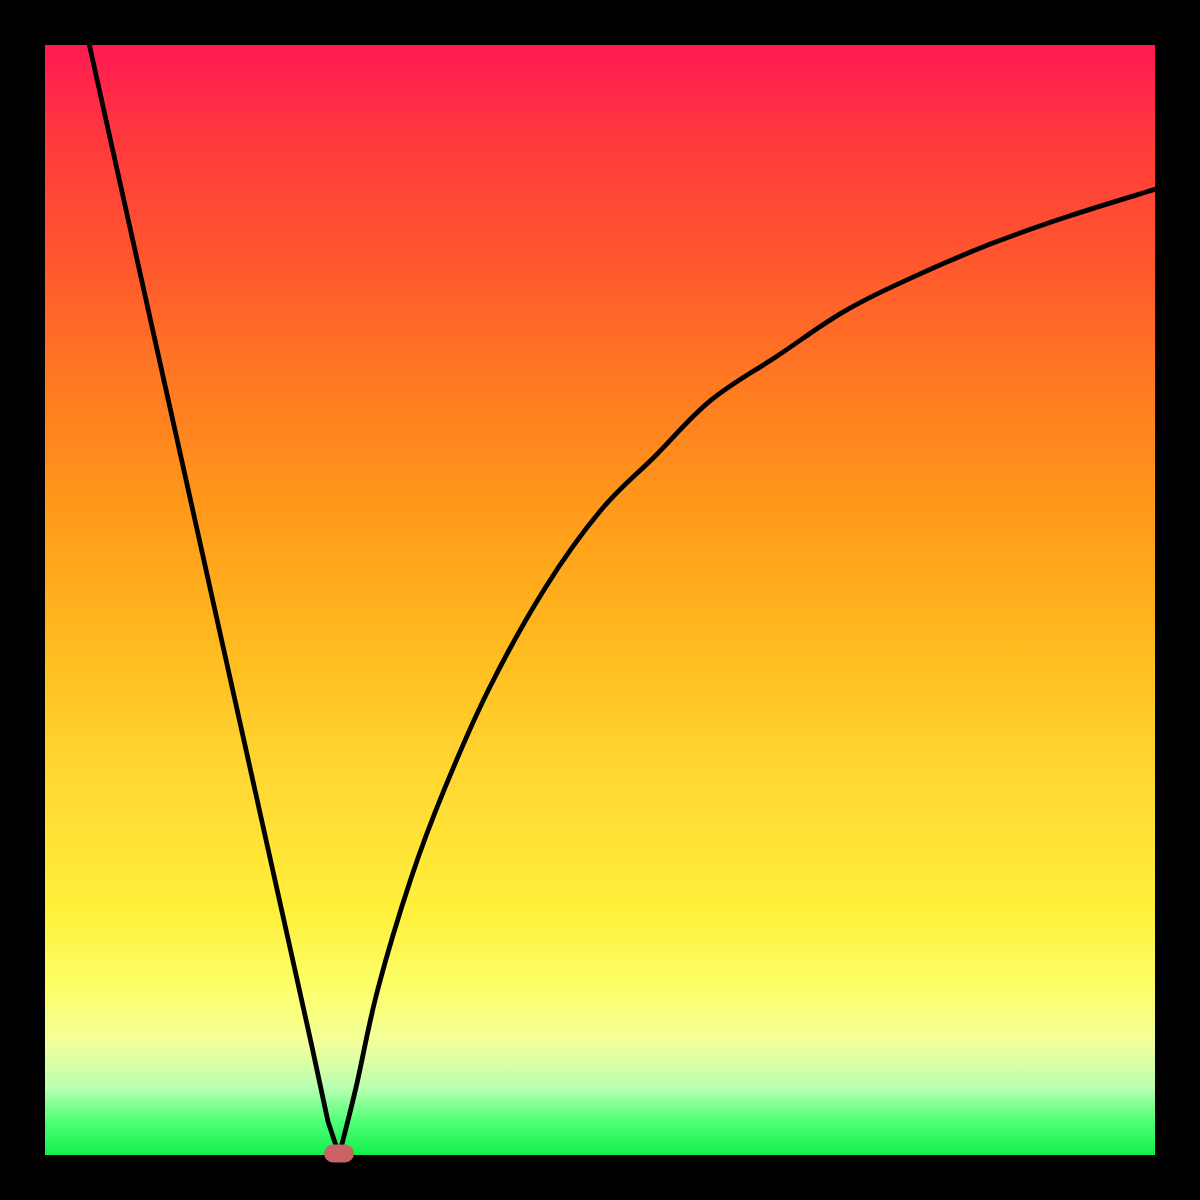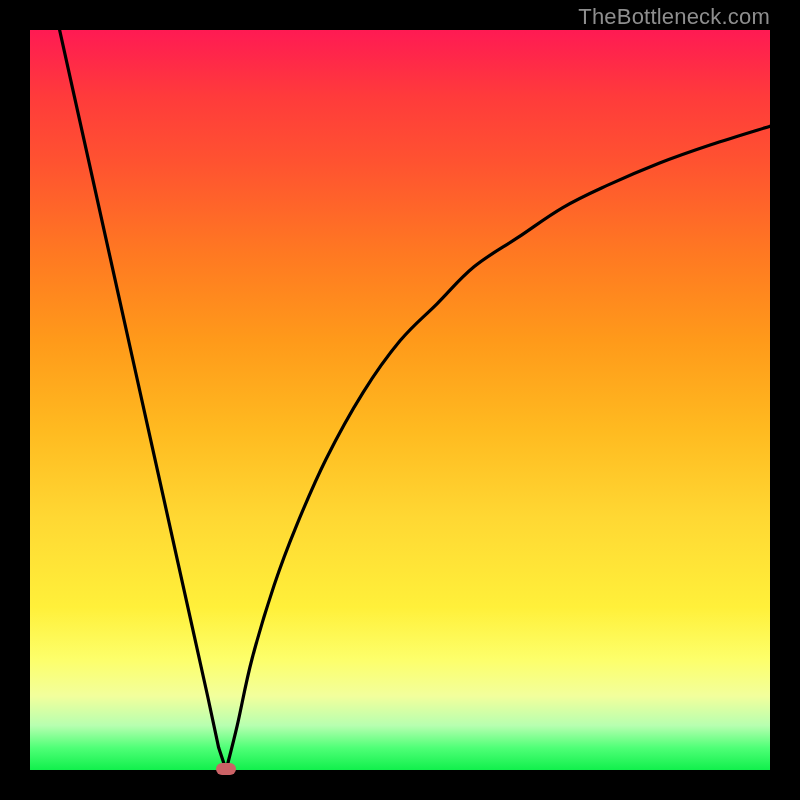--- a/index.html
+++ b/index.html
@@ -60,20 +60,19 @@
     width: 20px;
     height: 12px;
     background: #cb6266;
     border-radius: 6px;
   }
 </style>
 </head>
 <body>
 
 <div class="frame">
-  <div class="watermark">TheBottleneck.com</div>
   <div class="plot-area">
     <svg class="curve" viewBox="0 0 740 740" preserveAspectRatio="none">
       <path d="M 29.6 0 L 44.4 66.60000000000002 L 59.2 133.20000000000005 L 74 199.80000000000007 L 88.8 266.4 L 103.60000000000001 332.99999999999994 L 118.4 399.59999999999997 L 133.2 466.2 L 148 532.8 L 162.8 599.4 L 177.6 666 L 188.70000000000002 717.8 L 196.10000000000002 740 L 196.10000000000002 740 C 198.098 732.008, 202.538 715.58, 207.20000000000002 695.6 C 211.86200000000002 675.62, 215.34 654.308, 222 629 C 228.66 603.692, 236.20800000000003 578.976, 244.20000000000002 555 C 252.192 531.024, 257.07599999999996 518.444, 266.4 495.79999999999995 C 275.724 473.15599999999995, 284.012 453.176, 296 429.2 C 307.988 405.224, 319.68 383.912, 333 362.59999999999997 C 346.32 341.28799999999995, 356.68 326.784, 370 310.8 C 383.32 294.81600000000003, 393.68000000000006 287.12, 407.00000000000006 273.8 C 420.32000000000005 260.48, 429.348 248.78799999999995, 444 236.79999999999995 C 458.652 224.81199999999995, 472.41600000000005 217.85600000000002, 488.40000000000003 207.20000000000005 C 504.384 196.54400000000007, 516.8159999999999 186.92400000000004, 532.8 177.60000000000002 C 548.784 168.276, 559.884 163.39199999999997, 577.2 155.39999999999998 C 594.5160000000001 147.408, 610.352 140.52600000000004, 629 133.20000000000005 C 647.648 125.87400000000005, 660.82 121.36000000000004, 680.8000000000001 114.70000000000005 C 700.7800000000001 108.04000000000005, 729.344 99.53000000000004, 740 96.20000000000005" fill="none" stroke="#000" stroke-width="3.2" stroke-linejoin="round" stroke-linecap="round"></path>
     </svg>
     <div class="marker" style="left: 186.1px; top: 733px;"></div>
   </div>
 </div>
 
 </body></html>

